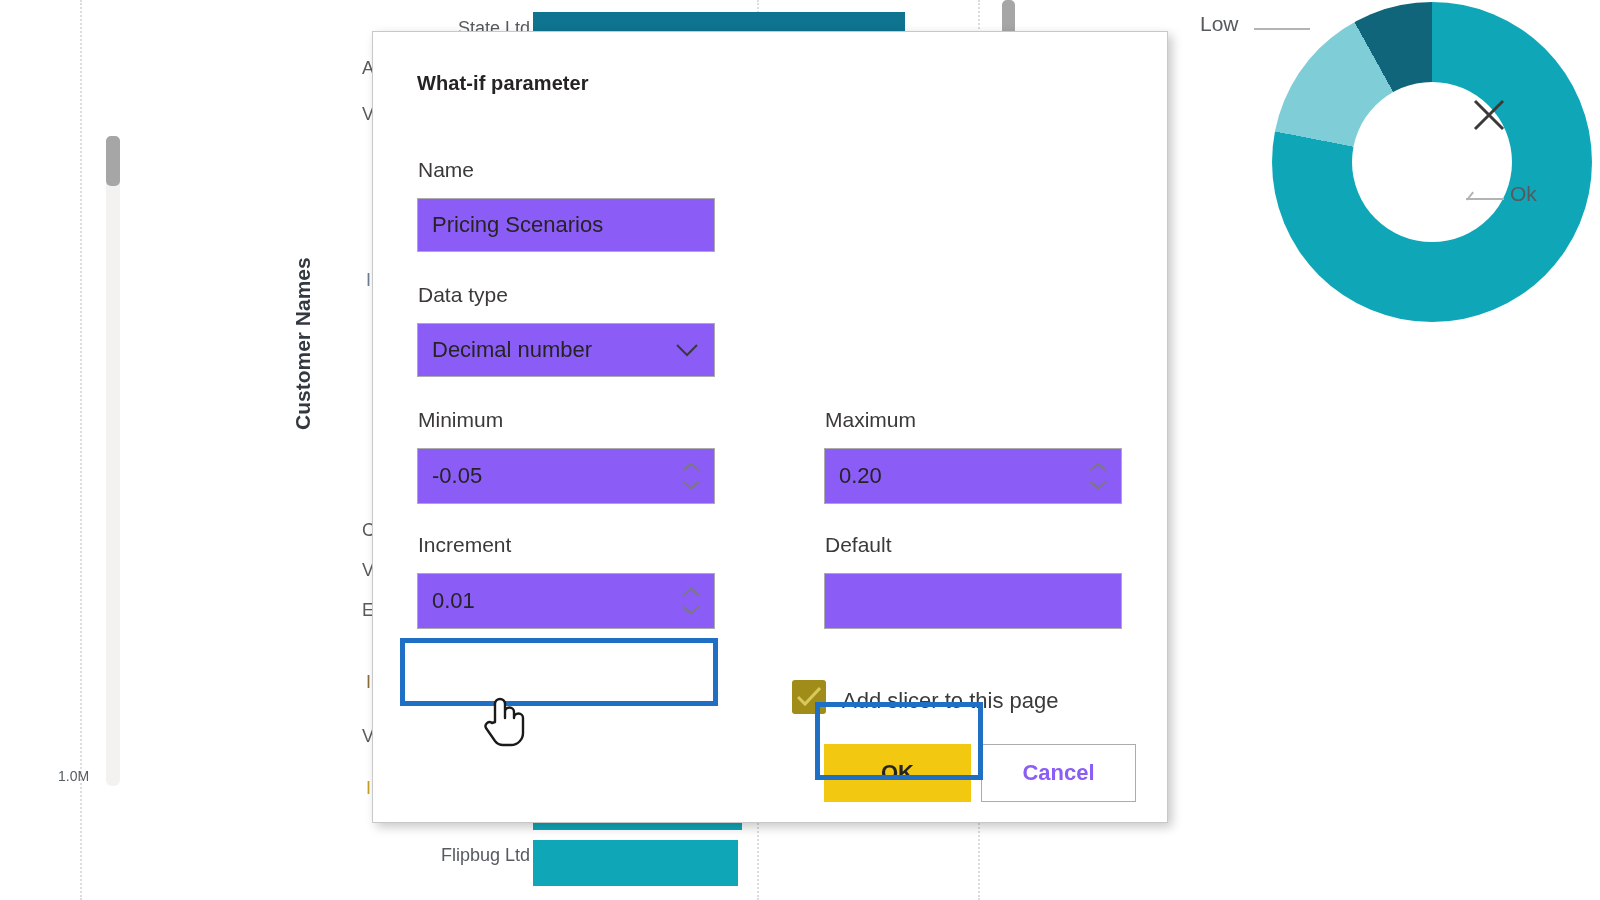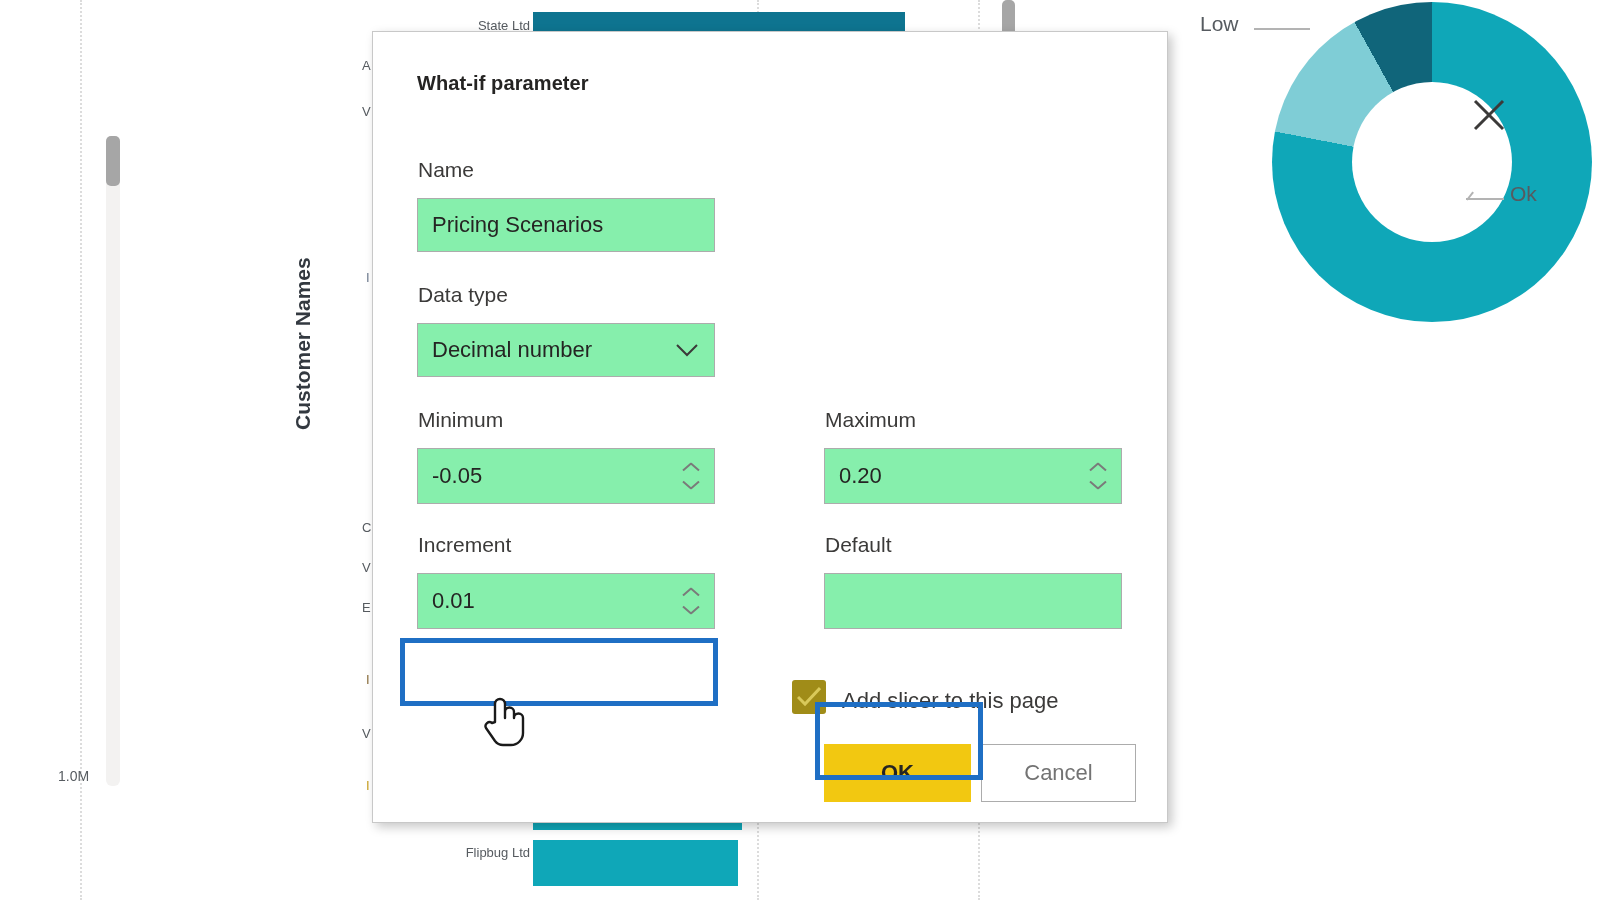--- a/index.html
+++ b/index.html
@@ -16,21 +16,21 @@
   
   .bar-visual{position:absolute;left:0;top:0;width:1015px;height:900px;}
   .yaxis-title{
     position:absolute;left:291px;top:430px;
     font-size:21px;font-weight:bold;color:#333940;
     transform:rotate(-90deg);transform-origin:left top;
     white-space:nowrap;
   }
   .cat-label{
     position:absolute;right:0;
-    font-size:13px;color:#565b60;
+    font-size:18px;color:#565b60;
     white-space:nowrap;text-align:center;
   }
   .cat-col{position:absolute;left:330px;width:200px;}
   .bar{position:absolute;left:533px;border-radius:0;}
   .gridline{
     position:absolute;top:0;width:0;height:900px;
     border-left:2px dotted #dcdcdc;
   }
   .axis-tick-label{
     position:absolute;font-size:14px;color:#565b60;white-space:nowrap;
@@ -67,21 +67,21 @@
     position:absolute;left:1094px;top:61px;width:44px;height:44px;
     cursor:pointer;
   }
   .dlg-close svg{display:block;}
 
   .field-label{
     position:absolute;font-size:21px;color:#3b3a39;white-space:nowrap;
   }
   .txtbox{
     position:absolute;
-    background:#86efac;border:1px solid #acacac;box-sizing:border-box;
+    background:#8b5cf6;border:1px solid #acacac;box-sizing:border-box;
     font-family:"Liberation Sans","DejaVu Sans",sans-serif;
     font-size:22px;color:#252423;
     padding:0 14px;
     line-height:1;
   }
   .txtbox-val{
     position:absolute;left:14px;top:50%;transform:translateY(-50%);
     font-size:22px;color:#252423;white-space:nowrap;
   }
   .chev{position:absolute;right:16px;top:50%;transform:translateY(-50%);}
@@ -105,21 +105,21 @@
   .chk-label{font-size:22px;color:#3b3a39;white-space:nowrap;}
 
   
   .btn{
     position:absolute;box-sizing:border-box;
     display:flex;align-items:center;justify-content:center;
     font-size:22px;font-weight:bold;
     cursor:pointer;
   }
   .btn-ok{background:#f2c811;color:#252423;border:1px solid #f2c811;}
-  .btn-cancel{background:#ffffff;color:#737373;border:1px solid #acacac;font-weight:normal;}
+  .btn-cancel{background:#ffffff;color:#8b5cf6;border:1px solid #acacac;font-weight:bold;}
 
   
   .cursor-hand{position:absolute;left:481px;top:692px;}
 </style>
 </head>
 <body>
 
 <div id="canvas">
 
   <div class="bar-visual">

